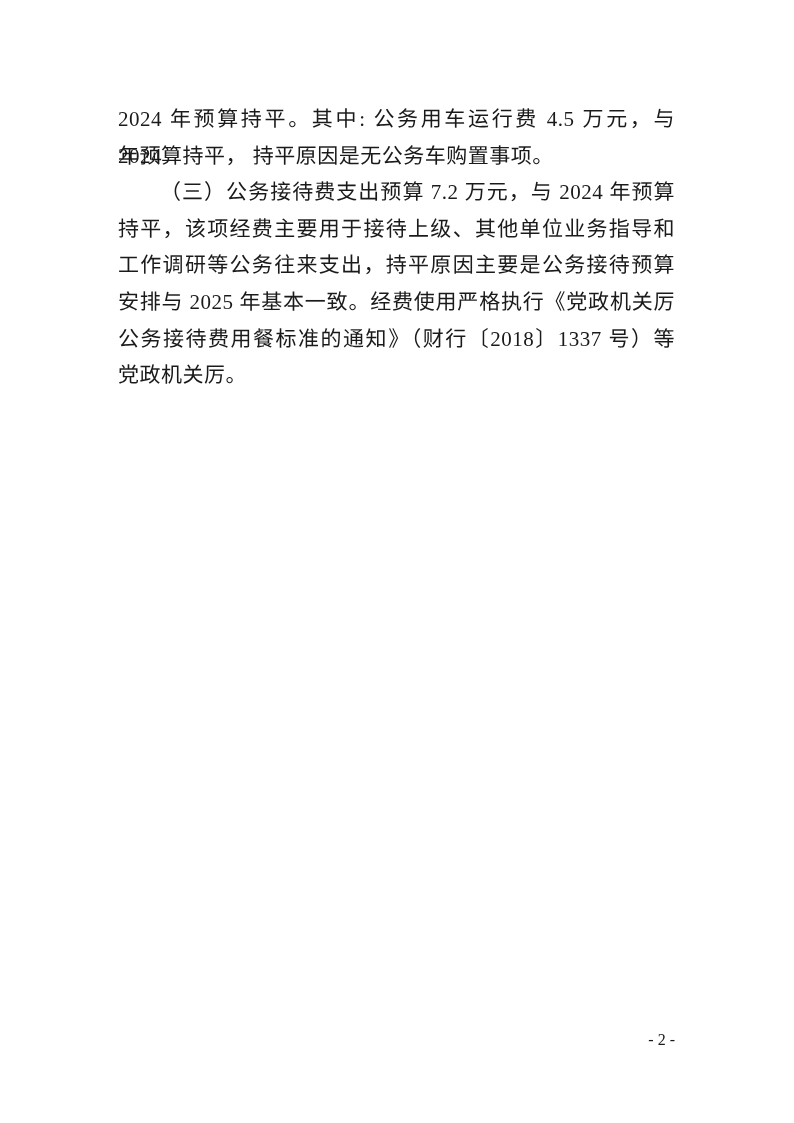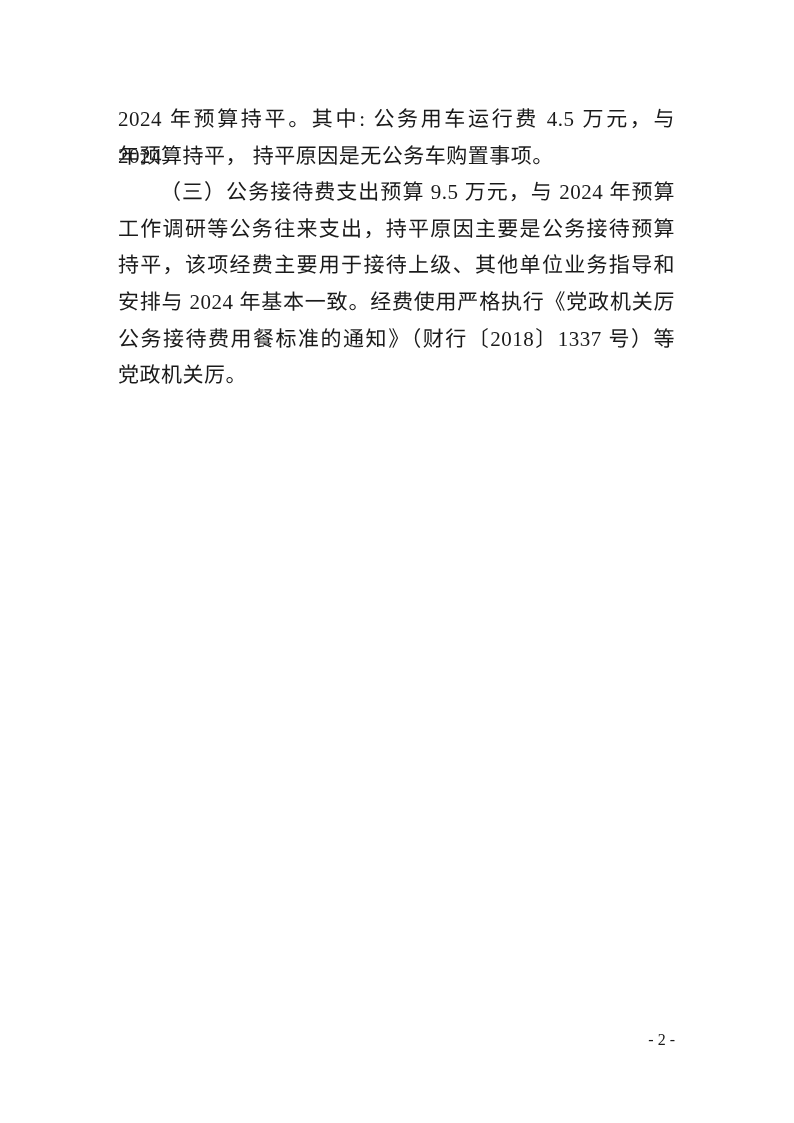--- a/index.html
+++ b/index.html
@@ -58,27 +58,27 @@
 <div class="page">
 
   <main class="text-block">
 
     <p class="line">2024 年预算持平。其中: 公务用车运行费 4.5 万元，与 2024</p>
 
 
 
     <p class="line para-end">年预算持平， 持平原因是无公务车购置事项。</p>
 
-    <p class="line indent-2em"><span class="bold-lead">（三）公务接待费</span><span>支出预算 9.5 万元，与 2024 年预算</span></p>
+    <p class="line indent-2em"><span class="bold-lead">（三）公务接待费</span><span>支出预算 7.2 万元，与 2024 年预算</span></p>
+
+    <p class="line">持平，该项经费主要用于接待上级、其他单位业务指导和</p>
 
     <p class="line">工作调研等公务往来支出，持平原因主要是公务接待预算</p>
 
-    <p class="line">持平，该项经费主要用于接待上级、其他单位业务指导和</p>
-
-    <p class="line">安排与 2024 年基本一致。经费使用严格执行《党政机关厉</p>
+    <p class="line">安排与 2025 年基本一致。经费使用严格执行《党政机关厉</p>
 
 
     <p class="line">公务接待费用餐标准的通知》（财行〔2018〕1337 号）等</p>
 
     <p class="line para-end">党政机关厉。</p>
 
   </main>
 
   <div class="footer">
     <span>- 2 -</span>

